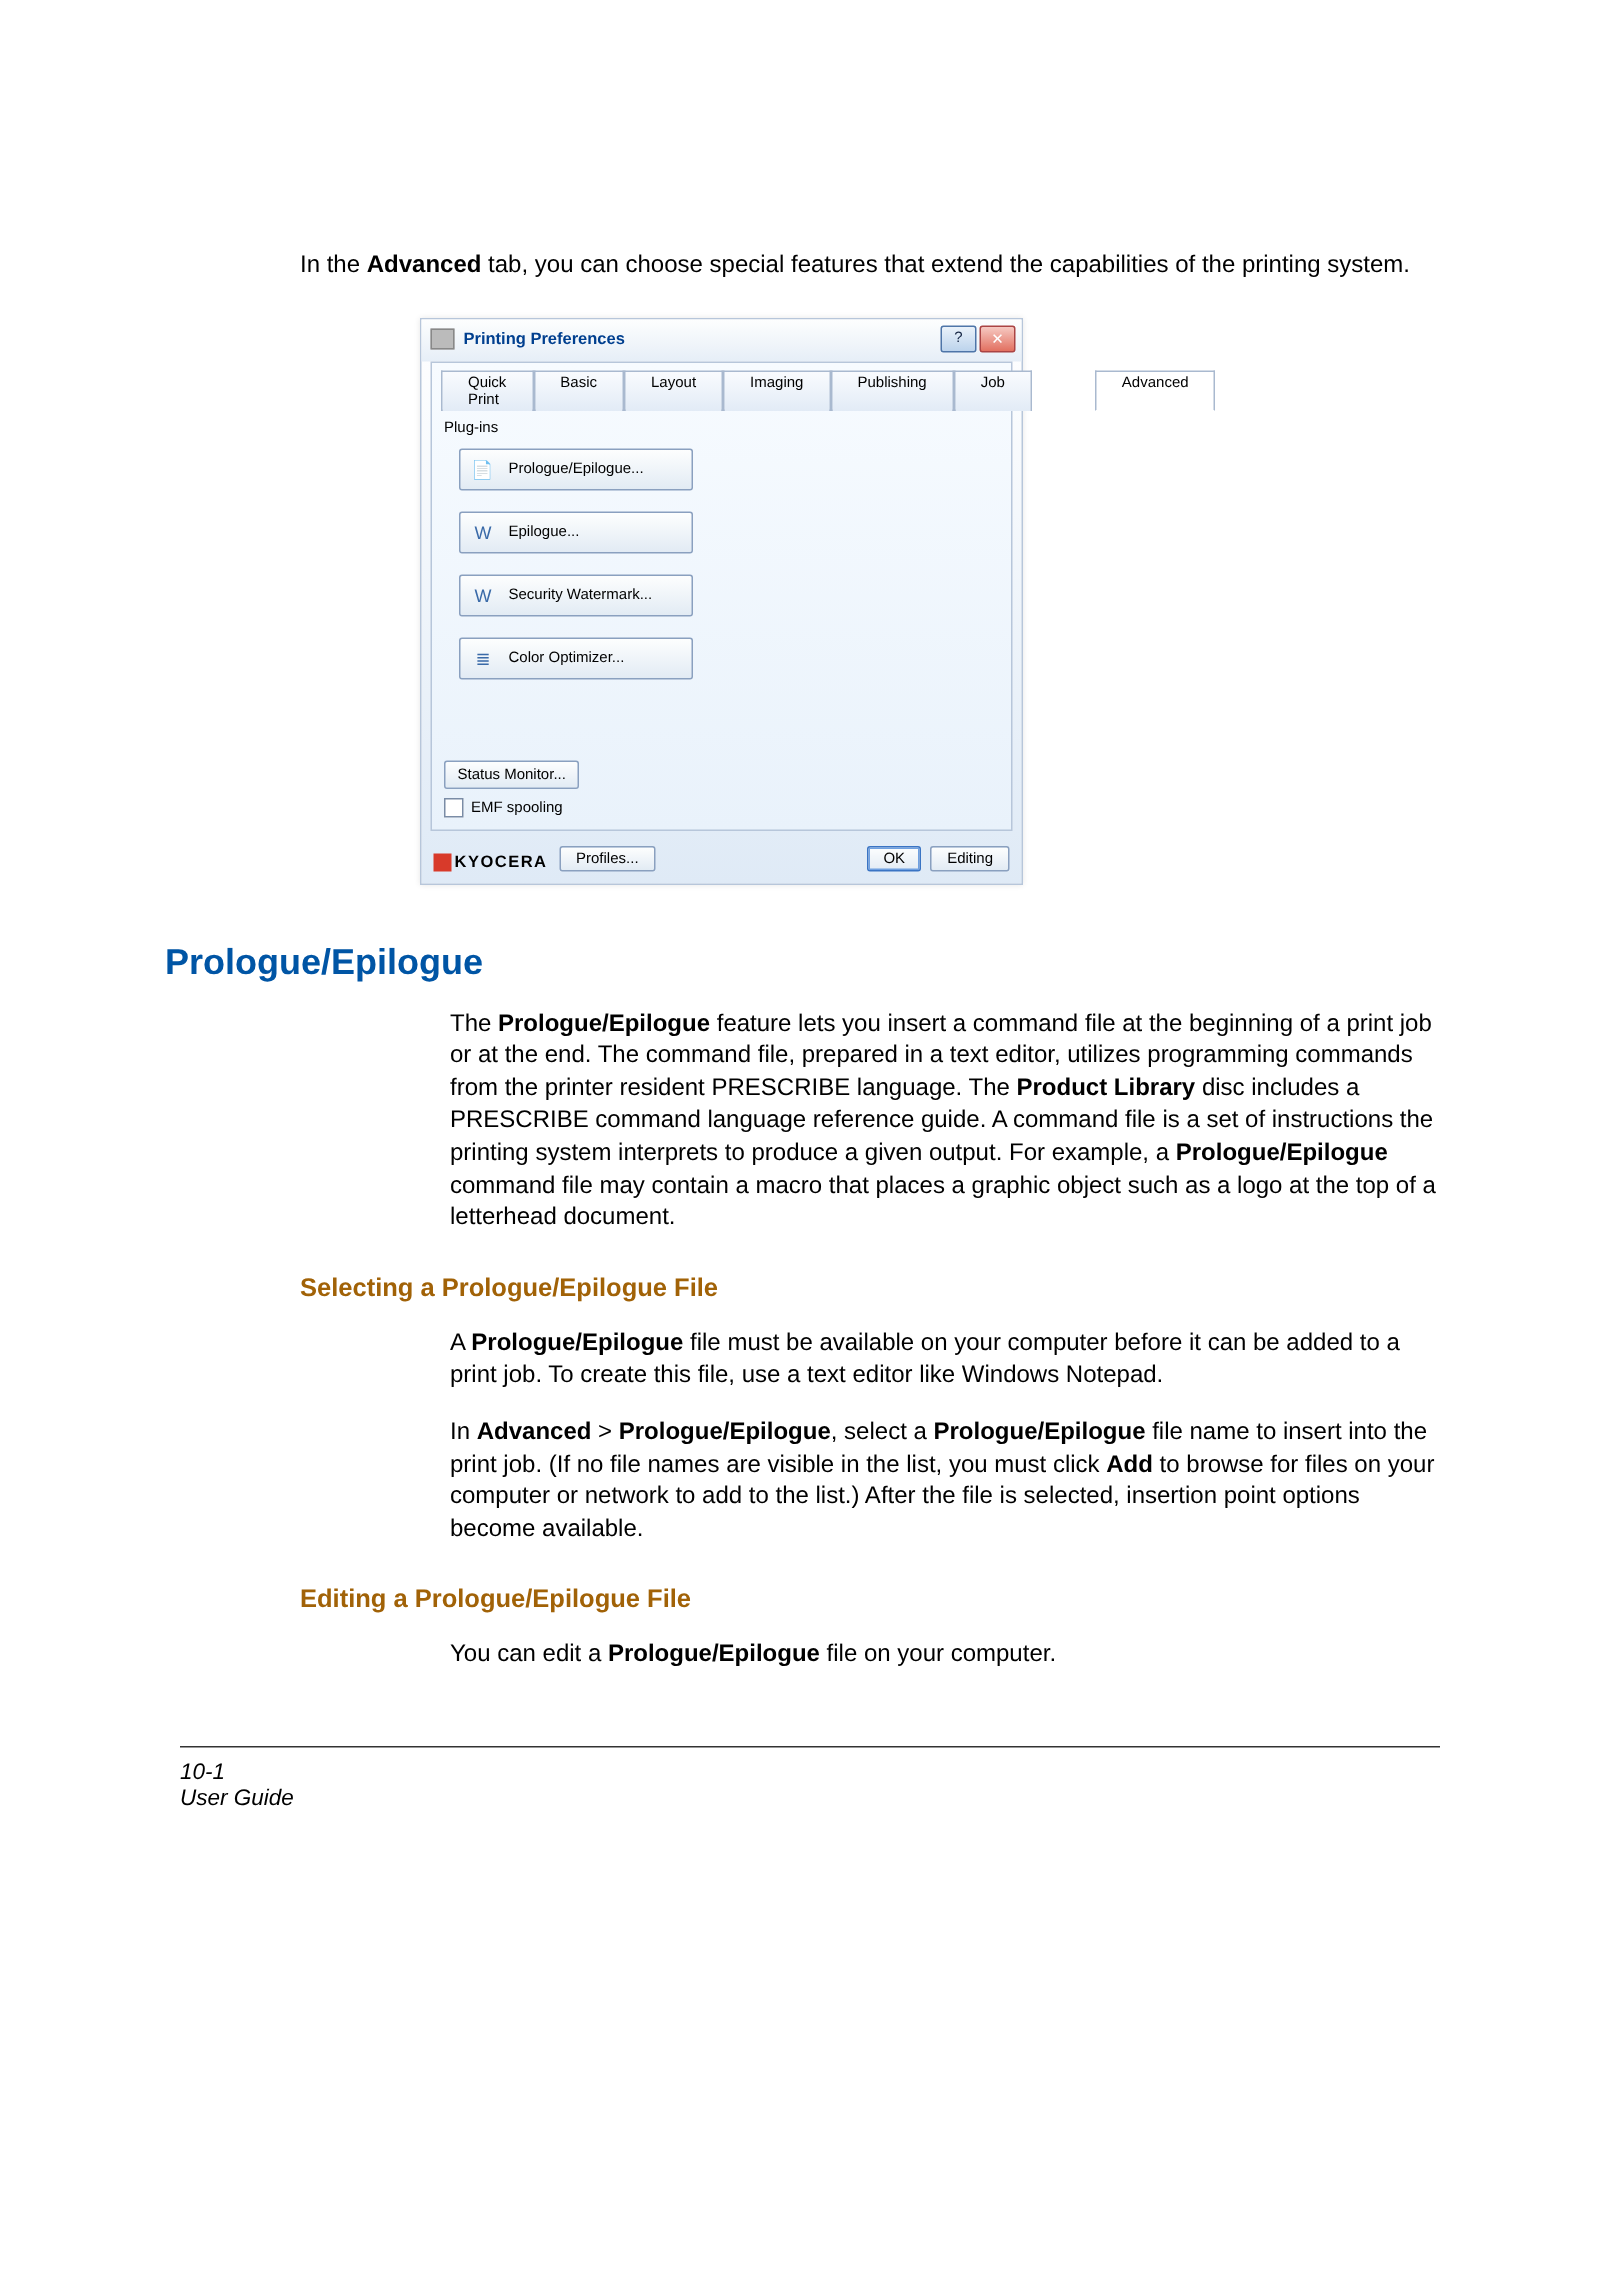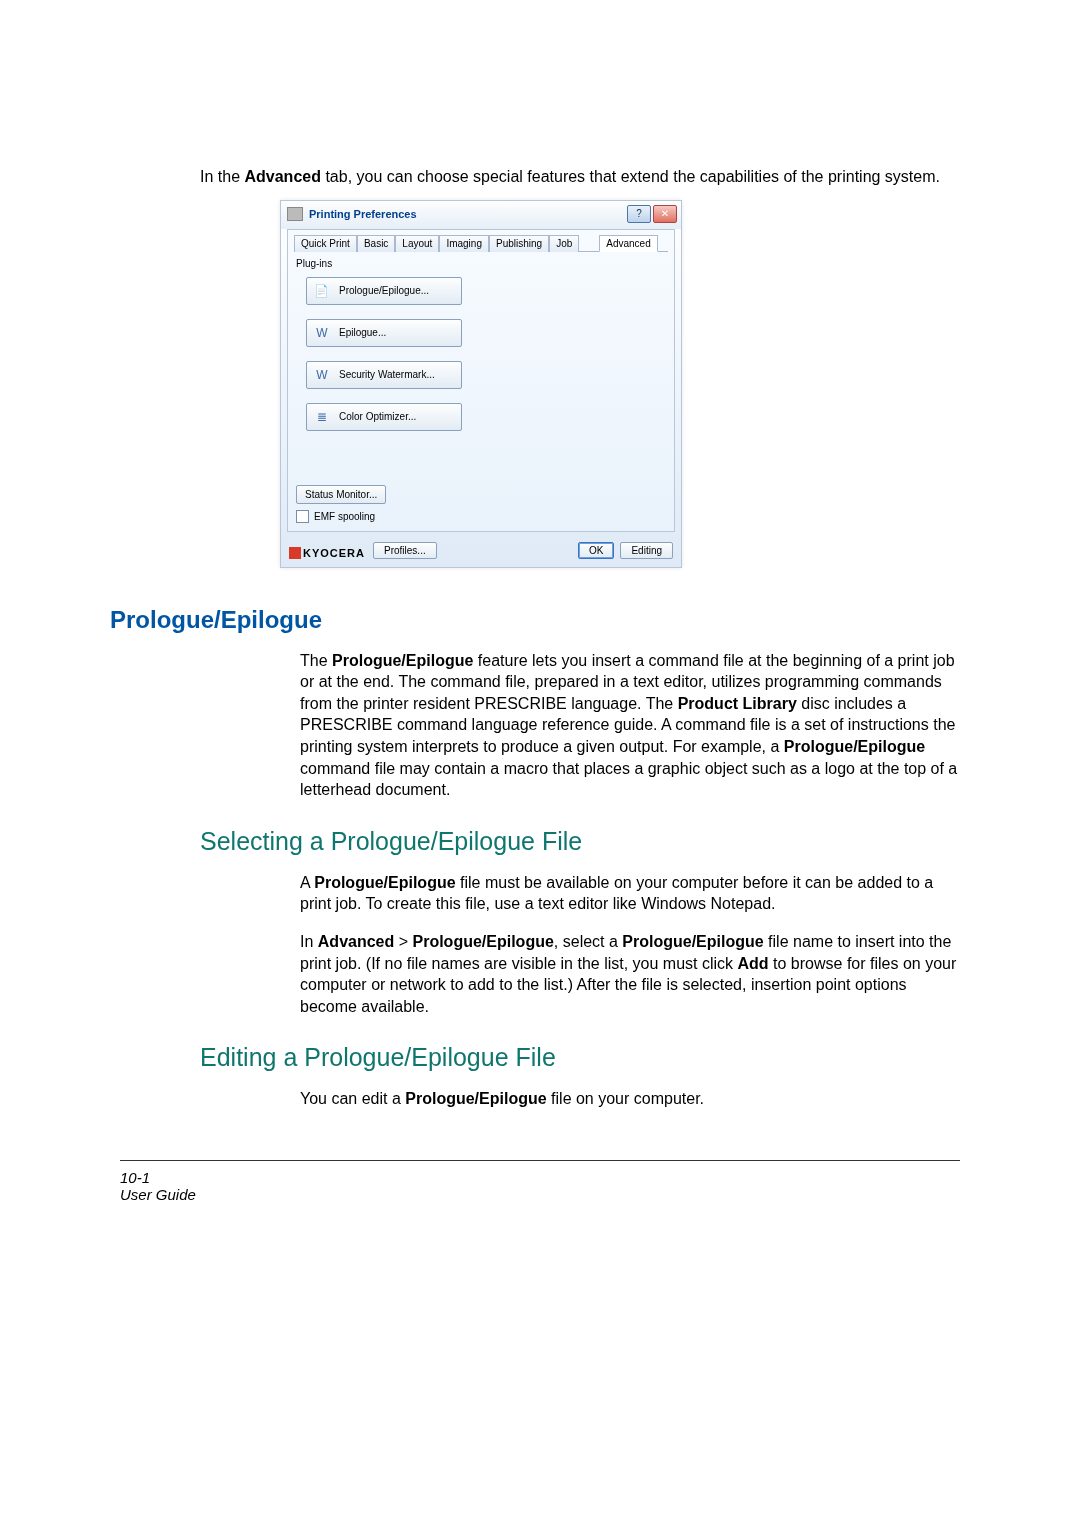--- a/index.html
+++ b/index.html
@@ -37,28 +37,28 @@
     line-height: 1.35;
     margin-bottom: 14px;
   }
   .section-h2 {
     color: #0055a5;
     font-size: 24px;
     font-weight: bold;
     margin: 38px 0 16px 10px;
   }
   .section-h3 {
-    color: #0f766e;
-    font-size: 25px;
-    font-weight: normal;
+    color: #a16207;
+    font-size: 17px;
+    font-weight: bold;
     margin: 26px 0 12px 100px;
   }
   .dialog-wrap {
     margin-left: 180px;
-    margin-top: 12px;
+    margin-top: 24px;
     margin-bottom: 8px;
   }
   .dialog {
     width: 400px;
     border: 1px solid #b7c6da;
     background: linear-gradient(#fff, #dfeaf6);
     box-shadow: 0 0 4px rgba(0,0,0,0.1);
     font-size: 11px;
   }
   .titlebar {
@@ -104,21 +104,21 @@
   }
   .tabstrip {
     display: flex;
     gap: 0;
     margin-bottom: 4px;
     border-bottom: 1px solid #a9b9cf;
   }
   .tab {
     border: 1px solid #a9b9cf;
     border-bottom: none;
-    padding: 2px 6px;
+    padding: 2px 17px;
     background: linear-gradient(#f9fbfe, #e2ebf6);
     font-size: 10px;
     position: relative;
     top: 1px;
   }
   .tab.active {
     background: #fff;
     border-bottom: 1px solid #fff;
   }
   .tab.spacer { border:none; background:none; flex:0 0 8px; }

